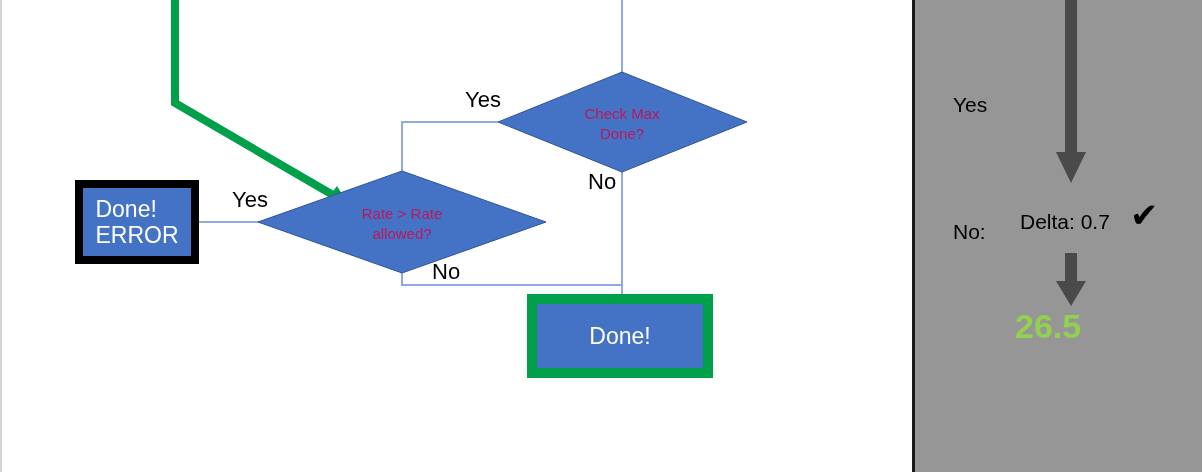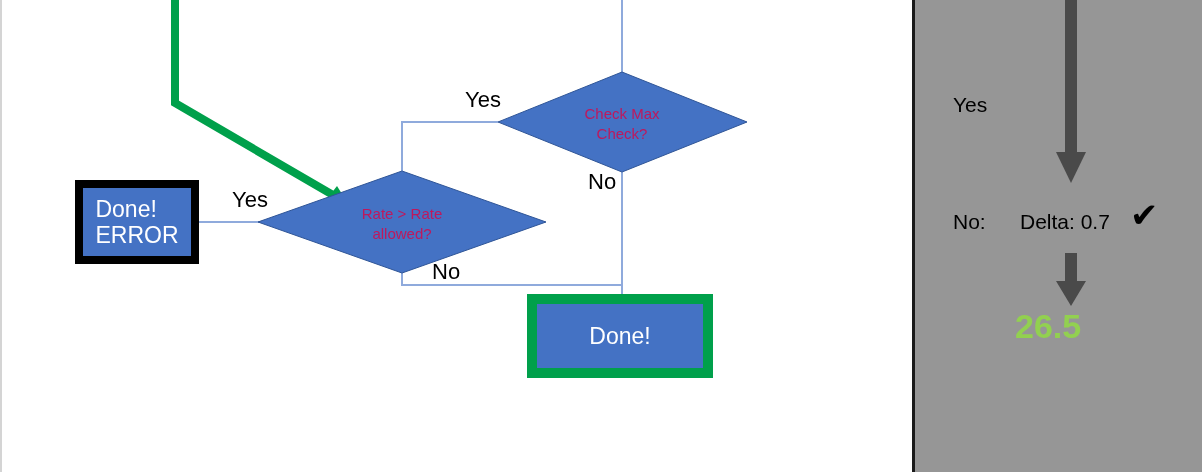--- a/index.html
+++ b/index.html
@@ -80,21 +80,21 @@
     box-sizing: border-box;
   }
   .panel-text {
     position: absolute;
     color: #000000;
     font-size: 21px;
     line-height: 24px;
     white-space: nowrap;
   }
   #panel-yes   { left: 38px;  top: 93px; }
-  #panel-no    { left: 38px;  top: 210px; }
+  #panel-no    { left: 38px;  top: 220px; }
   #panel-delta { left: 105px; top: 210px; }
   #panel-check {
     left: 215px; top: 196px;
     font-size: 34px; line-height: 38px;
     font-weight: 400;
   }
   #panel-value {
     position: absolute;
     left: 100px; top: 306px;
     color: #92d050;
@@ -132,21 +132,21 @@
     <polyline points="175,-5 175,103 345,202" fill="none" stroke="#00a04b" stroke-width="8" stroke-linejoin="miter" stroke-linecap="butt"></polyline>
     <polygon points="352,210 327,199 337,186" fill="#00a04b"></polygon>
 
     <polygon points="622,72 747,122 622,172 498,122" fill="#4472c4" stroke="#2f5597" stroke-width="1"></polygon>
 
     <polygon points="402,171 546,222 402,273 258,222" fill="#4472c4" stroke="#2f5597" stroke-width="1"></polygon>
   </svg>
 
   <div class="shape-text" style="left:532px; top:104px; width:180px;">
     <div>Check Max</div>
-    <div>Check?</div>
+    <div>Done?</div>
   </div>
 
   <div class="shape-text" style="left:312px; top:204px; width:180px;">
     <div>Rate &gt; Rate</div>
     <div>allowed?</div>
   </div>
 
   <div class="box" id="box-done-error">
     <div>
       <div>Done!</div>

